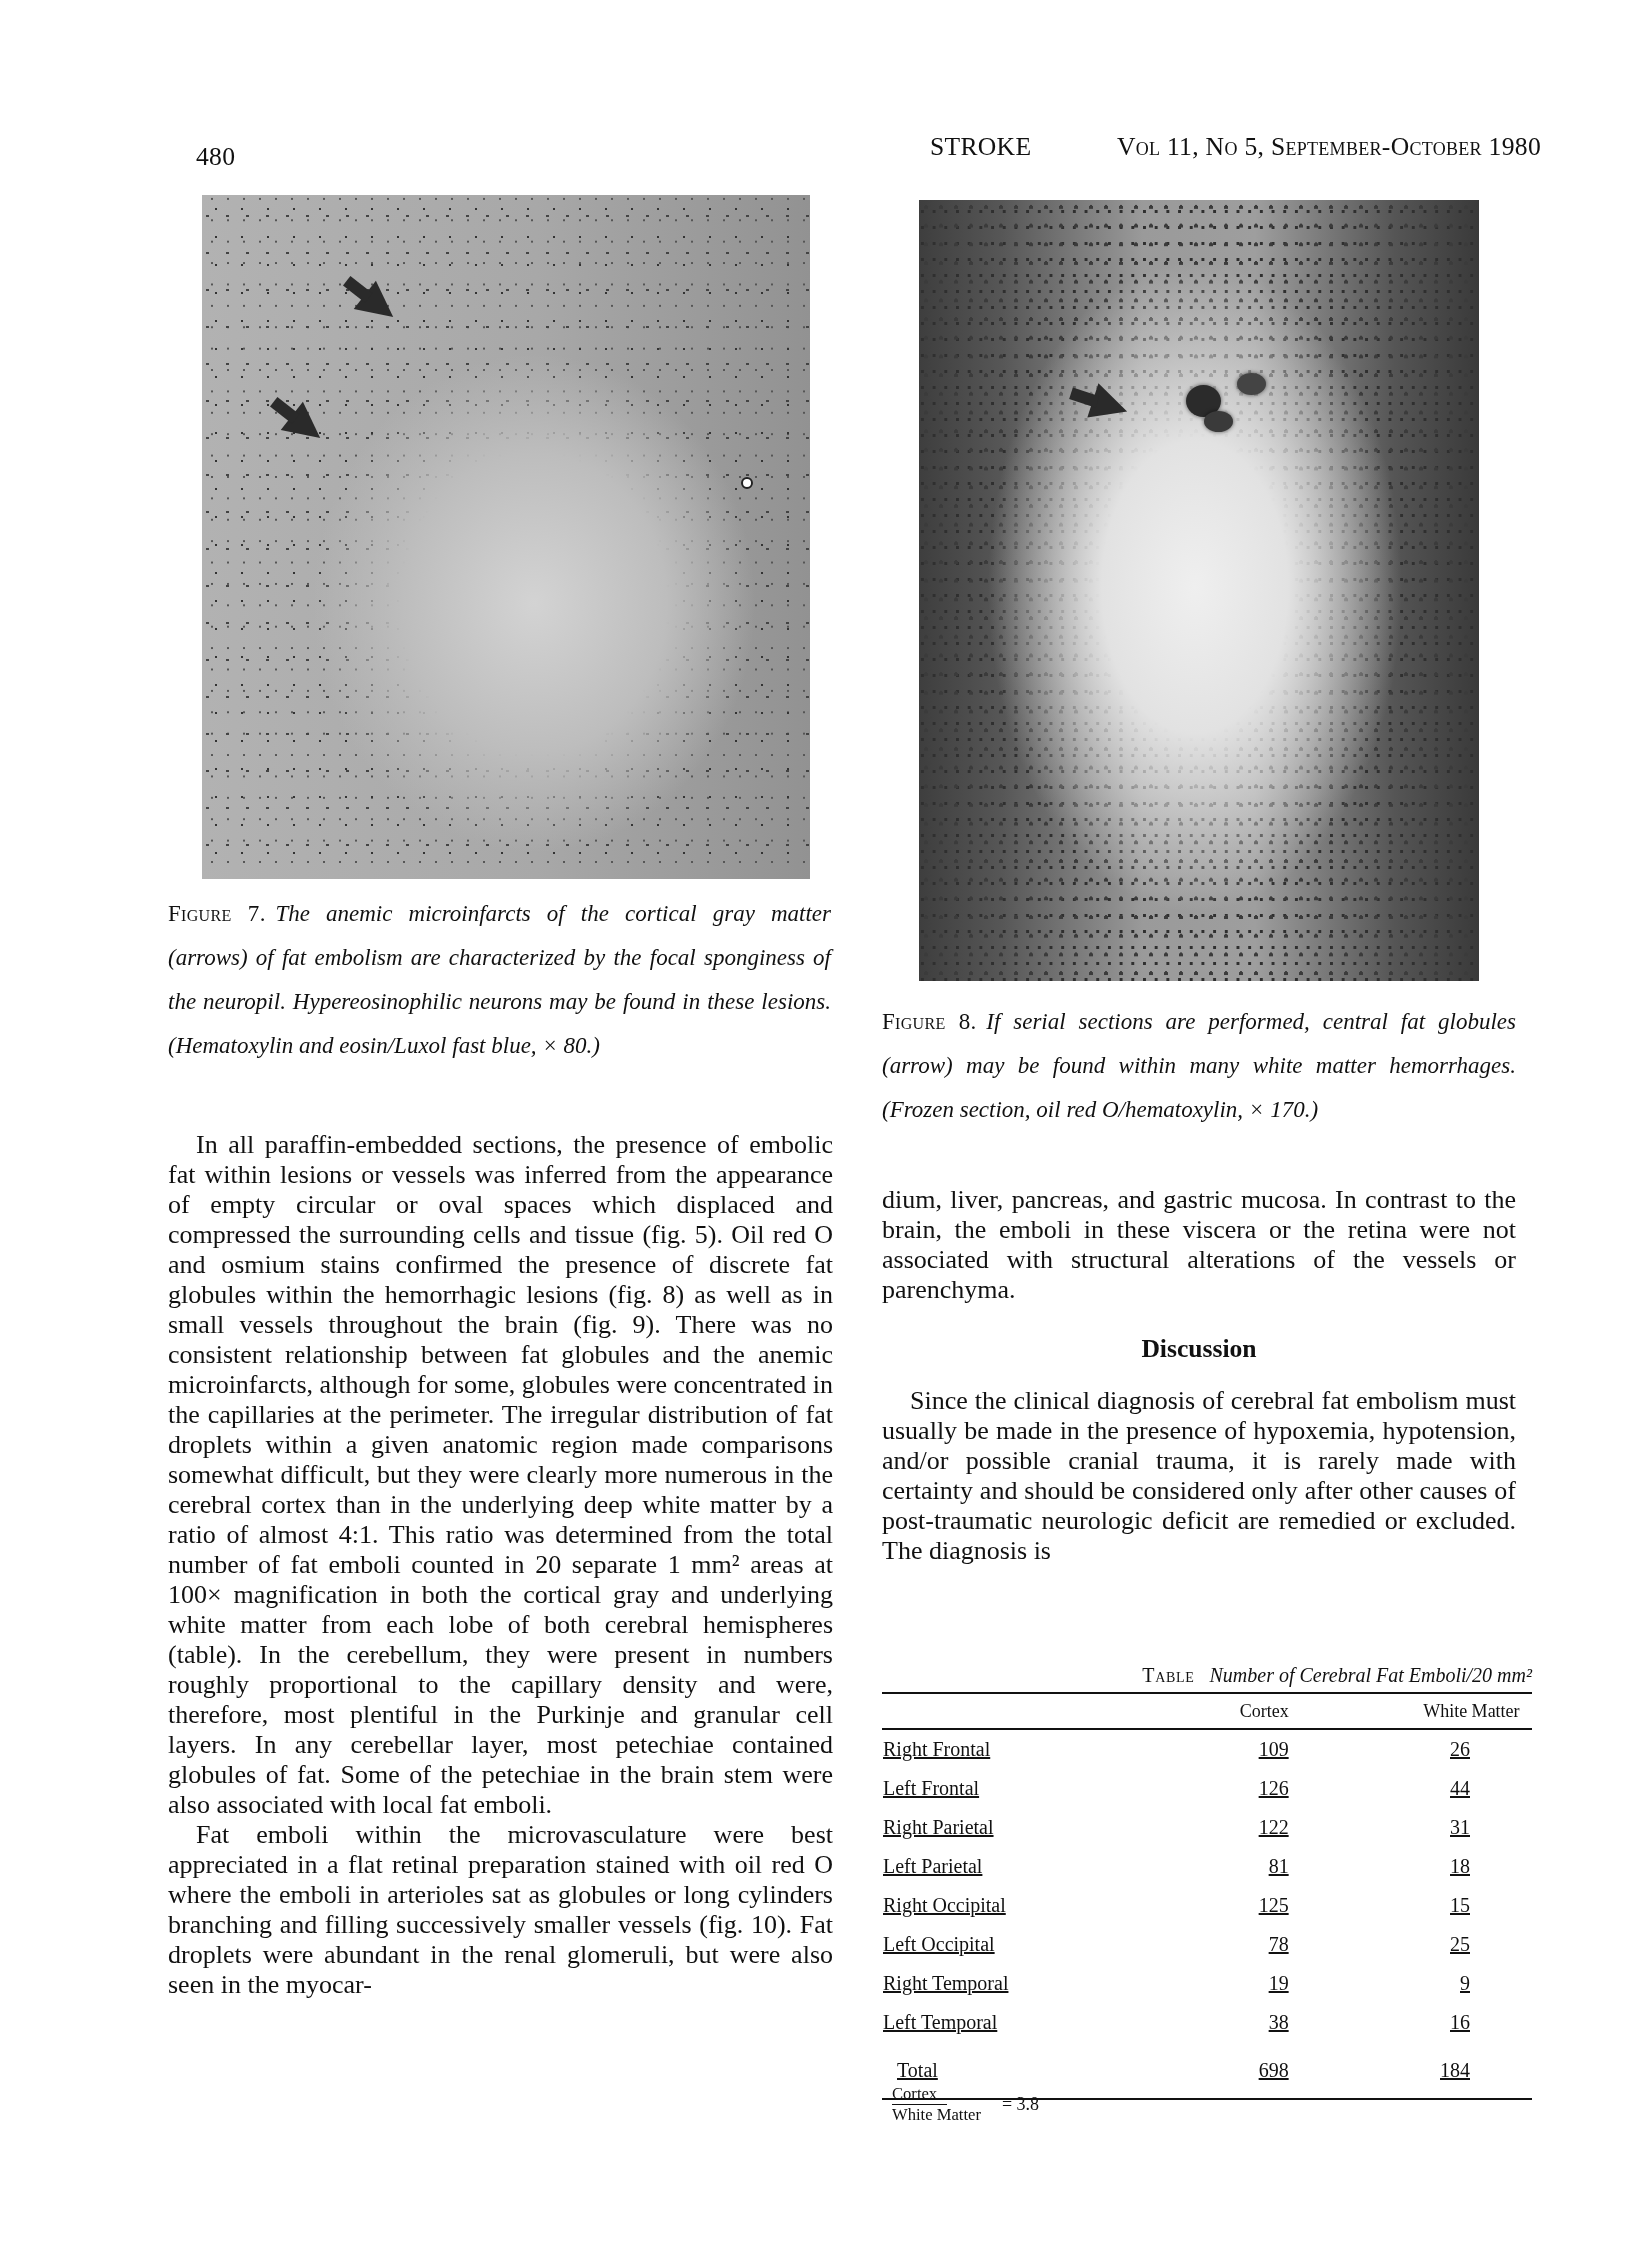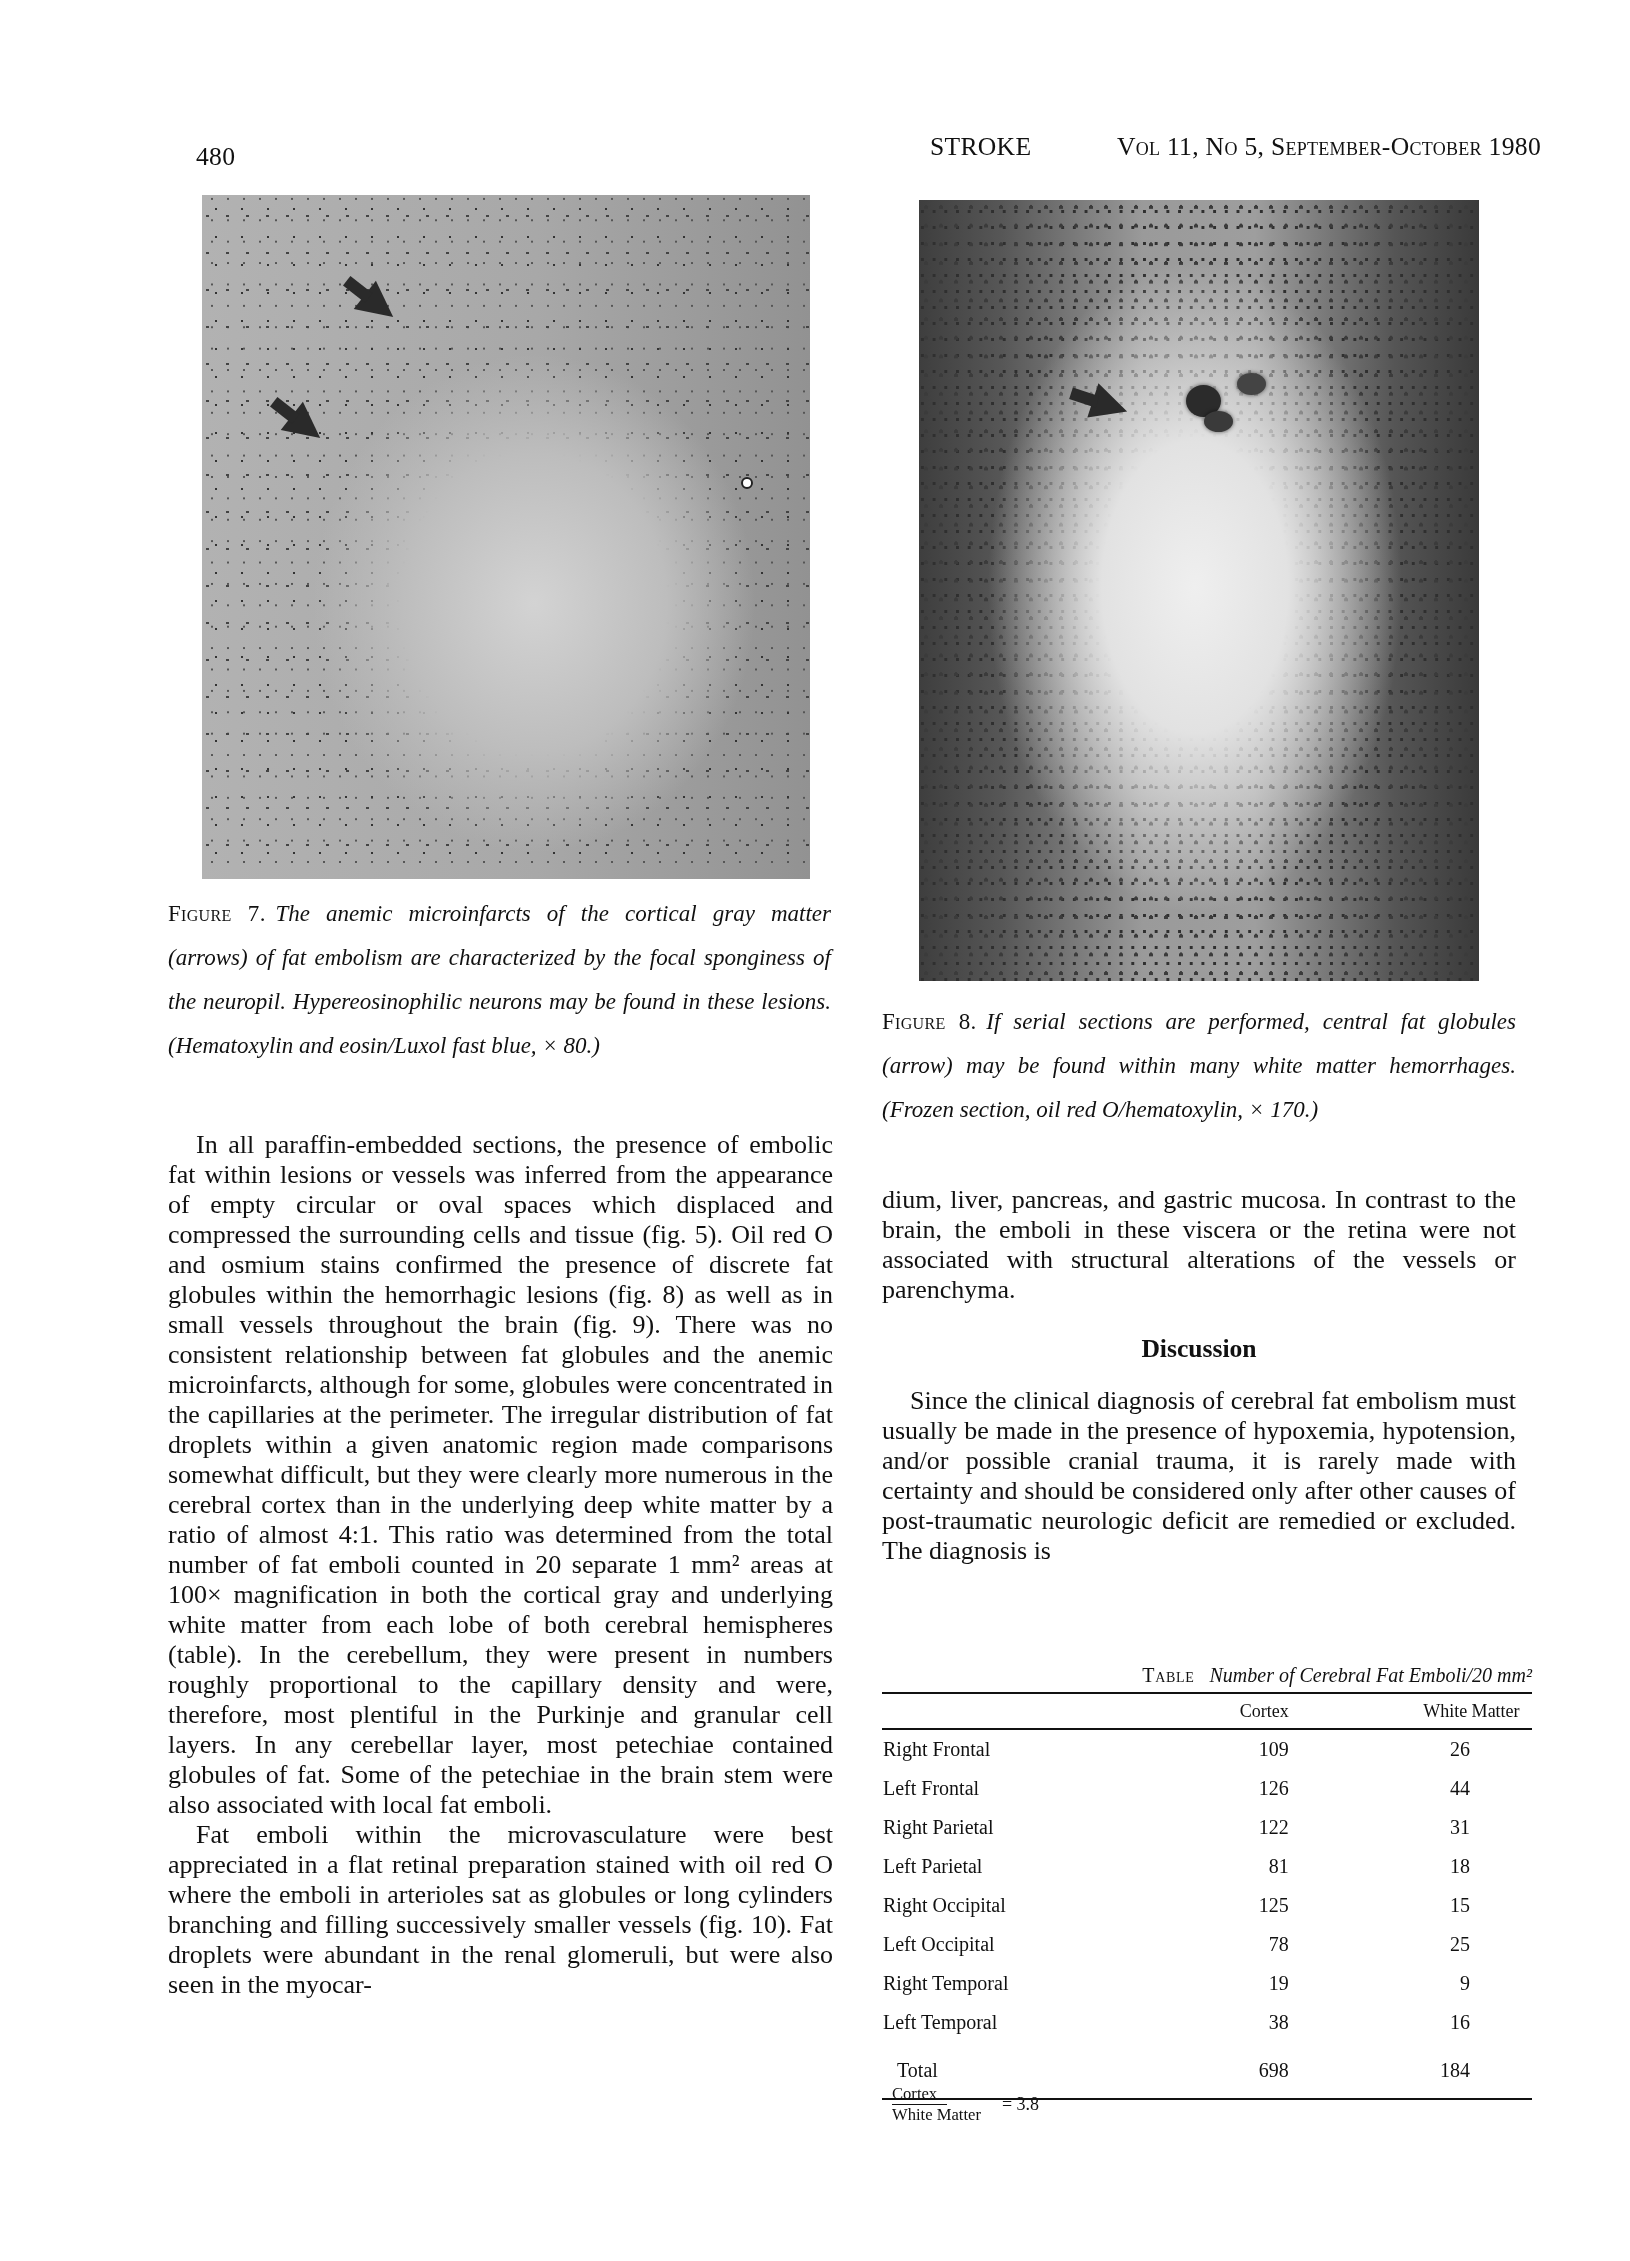--- a/index.html
+++ b/index.html
@@ -83,21 +83,21 @@
       position: absolute; left: 882px; top: 1664px; width: 650px; font-size: 20px; text-align: right;
     }
     .table-title .tlabel { font-variant: small-caps; letter-spacing: 0.7px; margin-right: 15px; }
     .table-title .ttext { font-style: italic; }
     .data-table {
       position: absolute; left: 882px; top: 1692px; width: 650px;
       border-collapse: collapse; font-size: 20px;
     }
     .data-table thead tr { border-top: 2.8px solid #111; border-bottom: 2.8px solid #111; }
     .data-table th { font-weight: normal; font-size: 18px; height: 32px; }
-    .data-table td { height: 37px; }
+    .data-table td { height: 37px; text-decoration: underline; }
     .data-table .col-region { text-align: left; width: 325px; }
     .data-table .col-num { text-align: right; }
     .data-table .c-cortex { width: 114px; padding-right: 0; }
     .data-table .c-white { width: 207px; padding-right: 62px; }
     .data-table th.c-cortex { text-align: right; padding-right: 0; }
     .data-table th.c-white { text-align: right; padding-right: 12.4px; }
     .data-table tr.total-row td { height: 54px; }
     .data-table tr.total-row .col-region { padding-left: 15px; }
     .data-table tbody tr.total-row { border-bottom: 2.8px solid #111; }
     .ratio {

